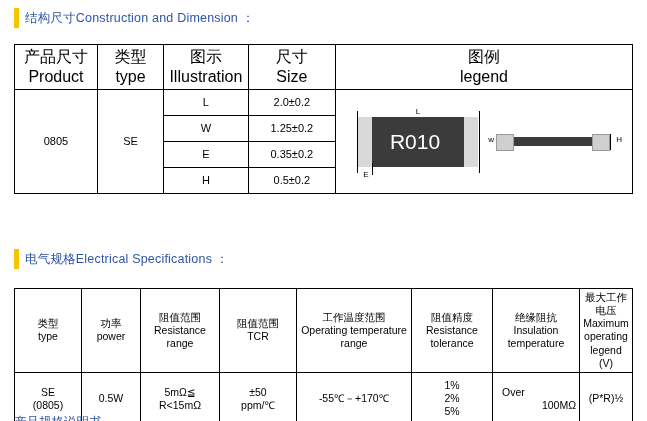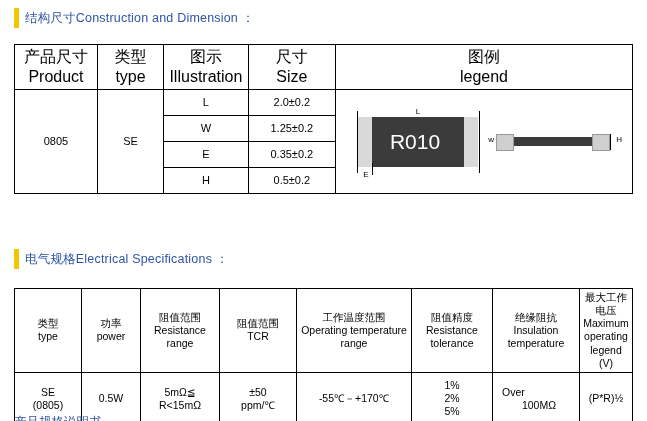--- a/index.html
+++ b/index.html
@@ -353,20 +353,20 @@
       <div>ppm/℃</div>
     </td>
     <td>-55℃－+170℃</td>
     <td class="stack">
       <div>1%</div>
       <div>2%</div>
       <div>5%</div>
     </td>
     <td class="stack">
       <div style="text-align:left;padding-left:6px">Over</div>
-      <div style="text-align:center;padding-left:6px">100MΩ</div>
+      <div style="text-align:right;padding-left:6px">100MΩ</div>
     </td>
     <td>(P*R)½</td>
   </tr>
 </tbody>
   </table>
 
 <div id="bottom-header">产品规格说明书</div>
 
 </body></html>

